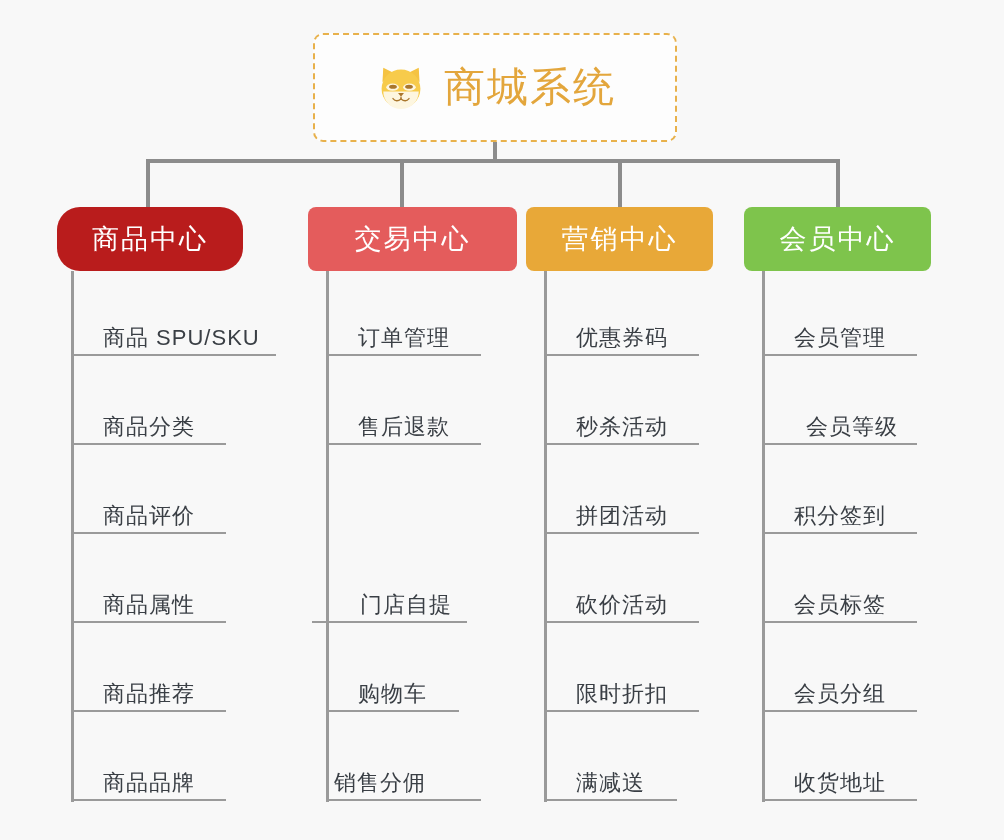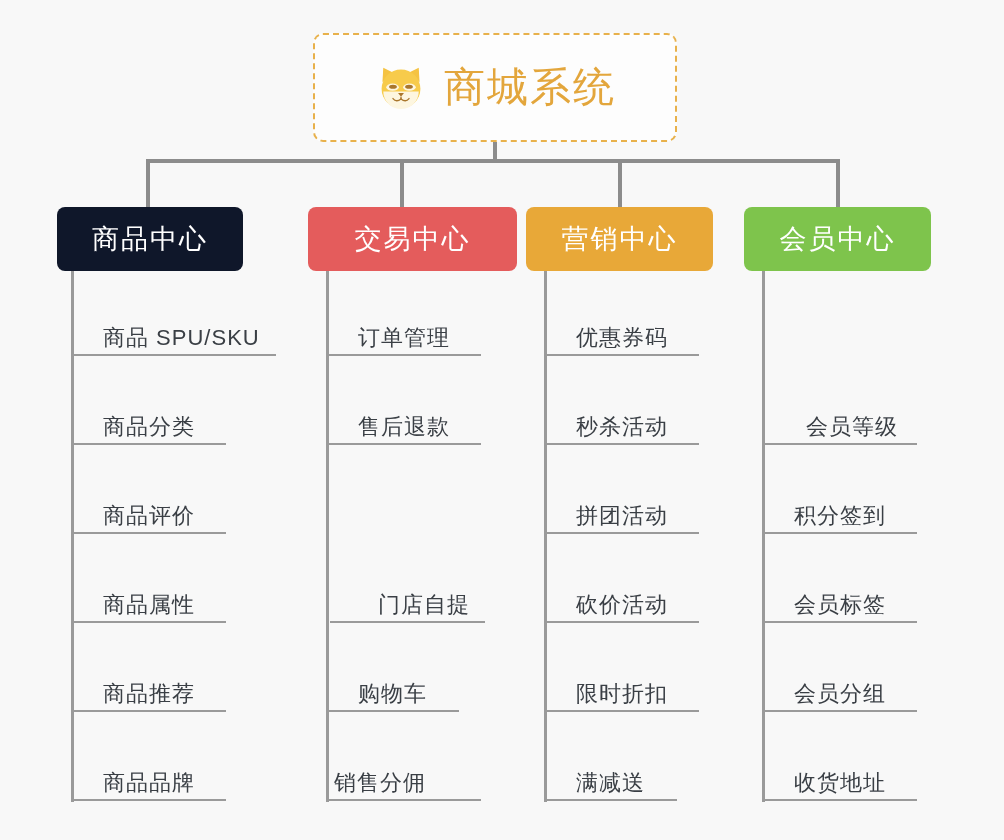--- a/index.html
+++ b/index.html
@@ -109,21 +109,21 @@
 
   <div class="conn vline" style="left: 493px; top: 142px; height: 20px; background: rgb(140, 140, 140);"></div>
 
   <div class="conn hline" style="left: 148px; top: 159px; width: 692px; background: rgb(140, 140, 140);"></div>
 
   <div class="conn vline" style="left: 146px; top: 159px; height: 48px; background: rgb(140, 140, 140);"></div>
   <div class="conn vline" style="left: 400px; top: 159px; height: 48px; background: rgb(140, 140, 140);"></div>
   <div class="conn vline" style="left: 618px; top: 159px; height: 48px; background: rgb(140, 140, 140);"></div>
   <div class="conn vline" style="left: 836px; top: 159px; height: 48px; background: rgb(140, 140, 140);"></div>
 
-  <div class="cat-box" style="left: 57px; top: 207px; width: 186px; background: #0f172a;">
+  <div class="cat-box" style="left: 57px; top: 207px; width: 186px; background: #b91c1c; border-radius: 23px;">
     <span class="cat-label">商品中心</span>
   </div>
   <div class="trunk" style="left: 71px; top: 271px; height: 531px; background: rgb(154, 154, 154);"></div>
   <div class="leaf" style="left: 71px; top: 288px; width: 205px; height: 68px; border-bottom-color: rgb(154, 154, 154);">
     <span class="leaf-label" style="color: rgb(58, 63, 69);">商品 SPU/SKU</span>
   </div>
   <div class="leaf" style="left: 71px; top: 377px; width: 155px; height: 68px; border-bottom-color: rgb(154, 154, 154);">
     <span class="leaf-label" style="color: rgb(58, 63, 69);">商品分类</span>
   </div>
   <div class="leaf" style="left: 71px; top: 466px; width: 155px; height: 68px; border-bottom-color: rgb(154, 154, 154);">
@@ -142,21 +142,21 @@
   <div class="cat-box" style="left: 308px; top: 207px; width: 209px; background: rgb(228, 92, 92); align-items: center;">
     <span class="cat-label">交易中心</span>
   </div>
   <div class="trunk" style="left: 326px; top: 271px; height: 531px; background: rgb(154, 154, 154);"></div>
   <div class="leaf" style="left: 326px; top: 288px; width: 155px; height: 68px; border-bottom-color: rgb(154, 154, 154);">
     <span class="leaf-label" style="color: rgb(58, 63, 69);">订单管理</span>
   </div>
   <div class="leaf" style="left: 326px; top: 377px; width: 155px; height: 68px; border-bottom-color: rgb(154, 154, 154);">
     <span class="leaf-label" style="color: rgb(58, 63, 69);">售后退款</span>
   </div>
-  <div class="leaf" style="left: 330px; top: 555px; width: 155px; height: 68px; border-bottom-color: rgb(154, 154, 154); padding-left: 48px;">
+  <div class="leaf" style="left: 312px; top: 555px; width: 155px; height: 68px; border-bottom-color: rgb(154, 154, 154); padding-left: 48px;">
     <span class="leaf-label" style="color: rgb(58, 63, 69);">门店自提</span>
   </div>
   <div class="leaf" style="left: 326px; top: 644px; width: 133px; height: 68px; border-bottom-color: rgb(154, 154, 154);">
     <span class="leaf-label" style="color: rgb(58, 63, 69);">购物车</span>
   </div>
   <div class="leaf" style="left: 326px; top: 733px; width: 155px; height: 68px; border-bottom-color: rgb(154, 154, 154); padding-left: 8px;">
     <span class="leaf-label" style="color: rgb(58, 63, 69);">销售分佣</span>
   </div>
 
   <div class="cat-box" style="left: 526px; top: 207px; width: 187px; background: rgb(232, 168, 56);">
@@ -179,20 +179,23 @@
     <span class="leaf-label" style="color: rgb(58, 63, 69);">限时折扣</span>
   </div>
   <div class="leaf" style="left: 544px; top: 733px; width: 133px; height: 68px; border-bottom-color: rgb(154, 154, 154);">
     <span class="leaf-label" style="color: rgb(58, 63, 69);">满减送</span>
   </div>
 
   <div class="cat-box" style="left: 744px; top: 207px; width: 187px; background: rgb(126, 196, 76);">
     <span class="cat-label">会员中心</span>
   </div>
   <div class="trunk" style="left: 762px; top: 271px; height: 531px; background: rgb(154, 154, 154);"></div>
+  <div class="leaf" style="left: 762px; top: 288px; width: 155px; height: 68px; border-bottom-color: rgb(154, 154, 154);">
+    <span class="leaf-label" style="color: rgb(58, 63, 69);">会员管理</span>
+  </div>
   <div class="leaf" style="left: 762px; top: 377px; width: 155px; height: 68px; border-bottom-color: rgb(154, 154, 154); padding-left: 44px;">
     <span class="leaf-label" style="color: rgb(58, 63, 69);">会员等级</span>
   </div>
   <div class="leaf" style="left: 762px; top: 466px; width: 155px; height: 68px; border-bottom-color: rgb(154, 154, 154);">
     <span class="leaf-label" style="color: rgb(58, 63, 69);">积分签到</span>
   </div>
   <div class="leaf" style="left: 762px; top: 555px; width: 155px; height: 68px; border-bottom-color: rgb(154, 154, 154);">
     <span class="leaf-label" style="color: rgb(58, 63, 69);">会员标签</span>
   </div>
   <div class="leaf" style="left: 762px; top: 644px; width: 155px; height: 68px; border-bottom-color: rgb(154, 154, 154);">

